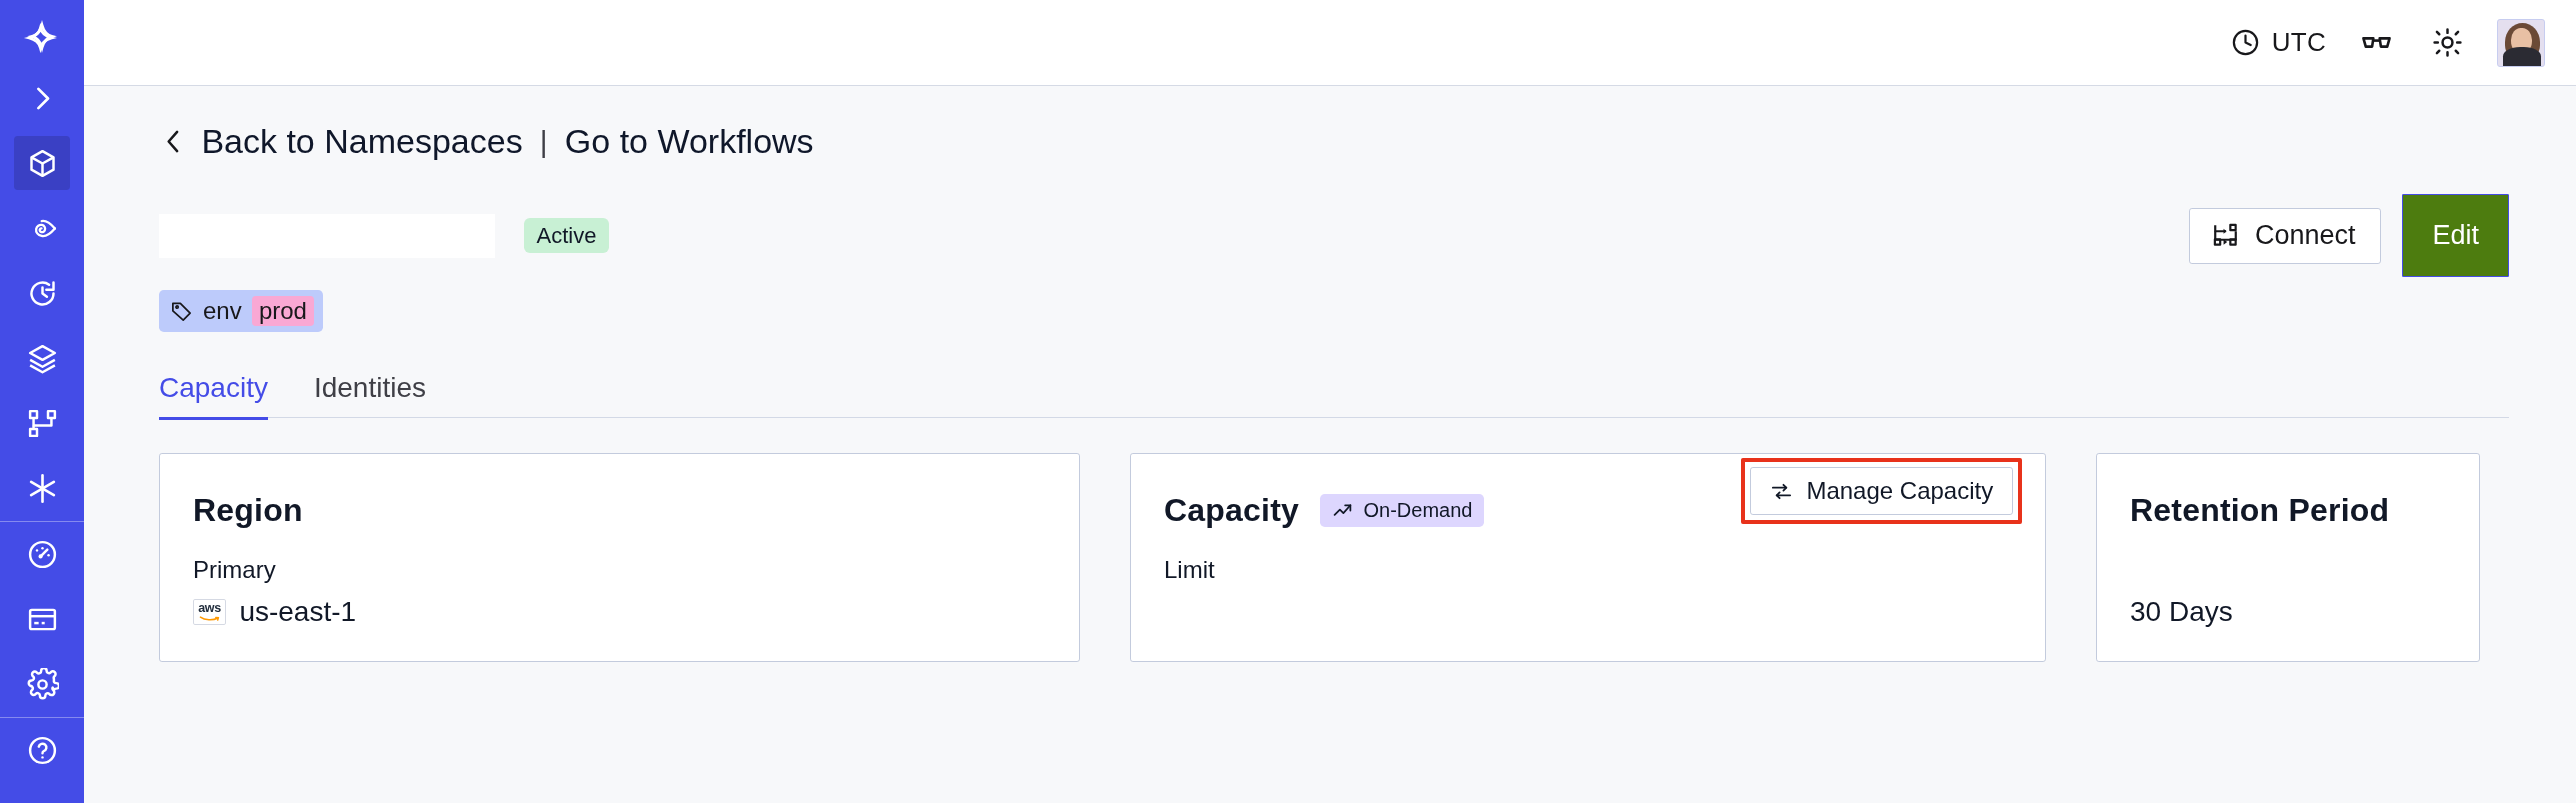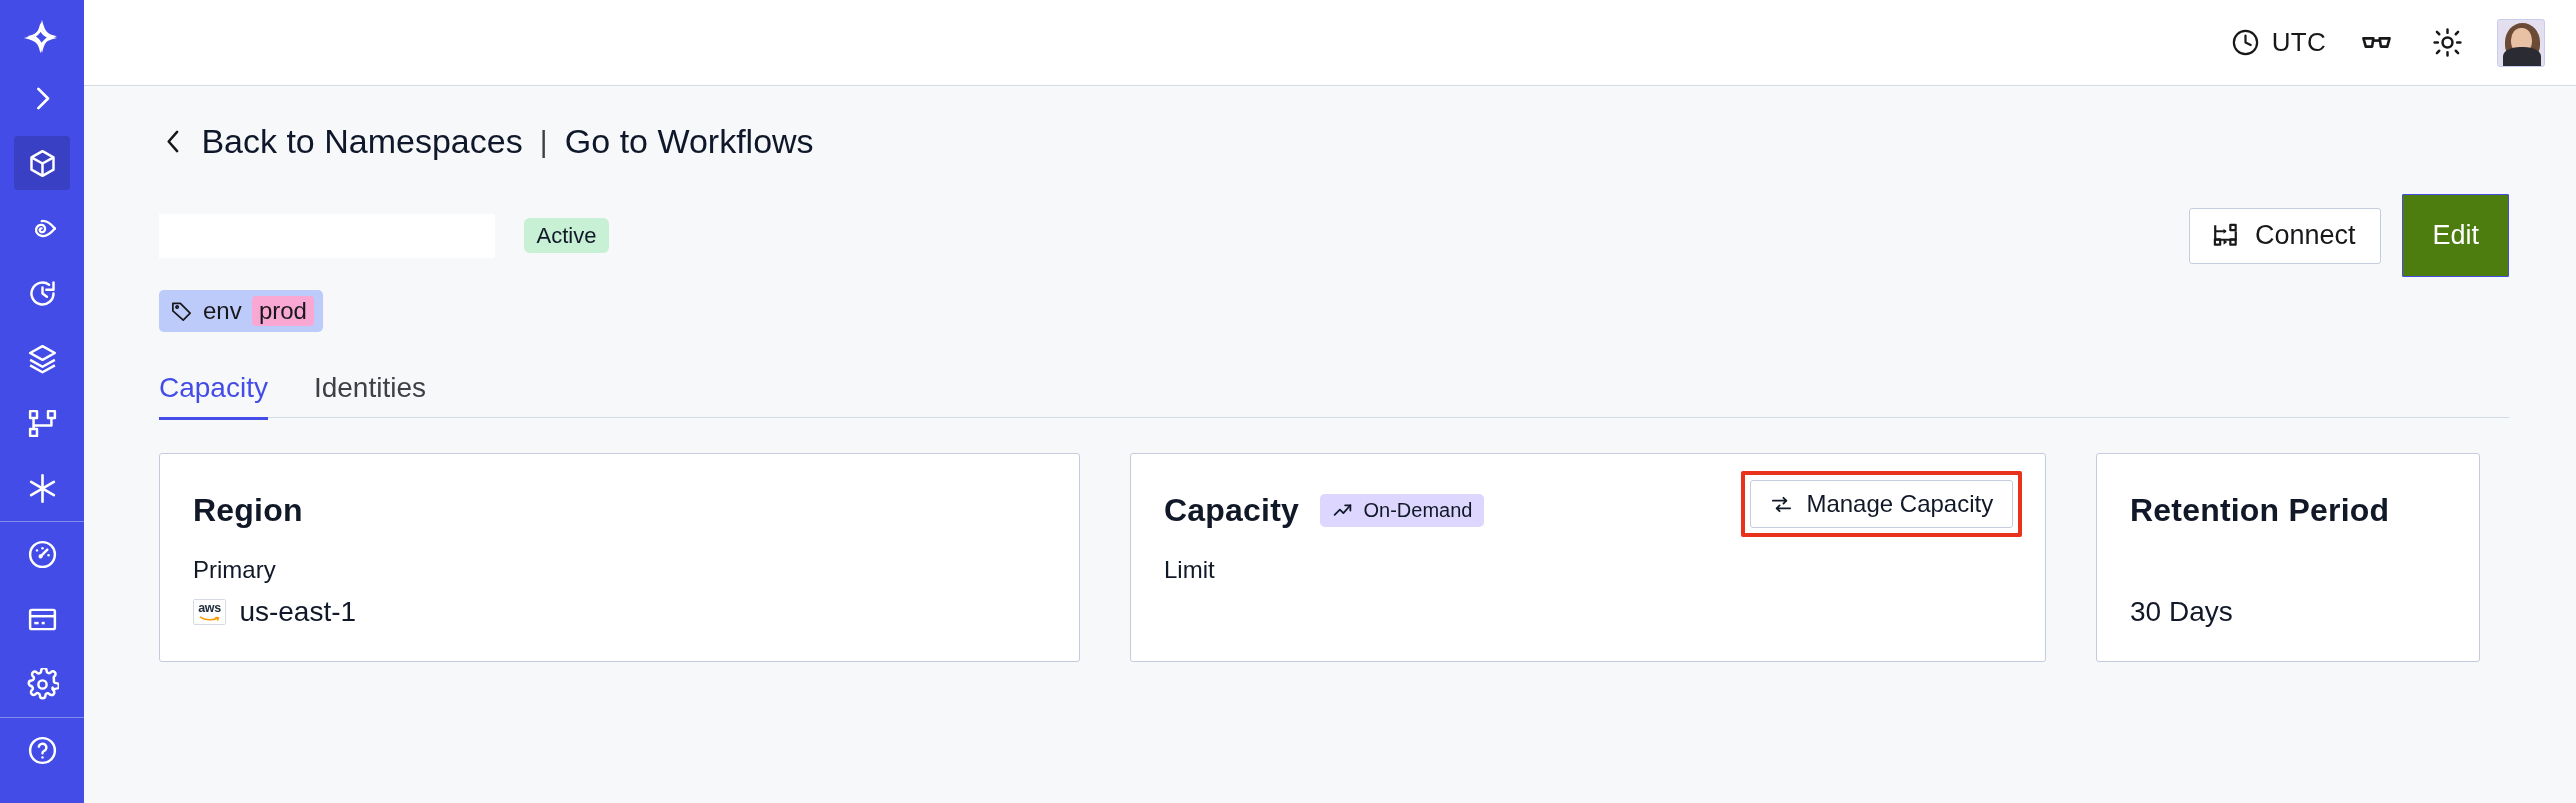--- a/index.html
+++ b/index.html
@@ -124,21 +124,21 @@
   .aws-text { font-size: 12.5px; font-weight: bold; color: #232f3e; line-height: 1; letter-spacing: -0.3px; }
   .aws-swoosh { width: 21px; height: 6.7px; margin-top: 1px; }
 
   .card-btn {
     position: absolute; right: 33px; top: 29px;
     display: inline-flex; align-items: center; gap: 13.4px;
     border: 1px solid #c3cbdd; background: #fff; border-radius: 2.9px;
     padding: 9.6px 19px; font-size: 24px; color: #111827; cursor: pointer; line-height: 1.1;
   }
   .highlight-box {
-    position: absolute; right: 23px; top: 17px;
+    position: absolute; right: 23px; top: 4px;
     border: 4.8px solid #e8321b; border-radius: 1.9px; padding: 4.8px;
   }
   .highlight-box .card-btn { position: static; right: auto; top: auto; }
 </style>
 </head>
 <body>
 
 <div id="app">
 
   <nav class="sidebar">

